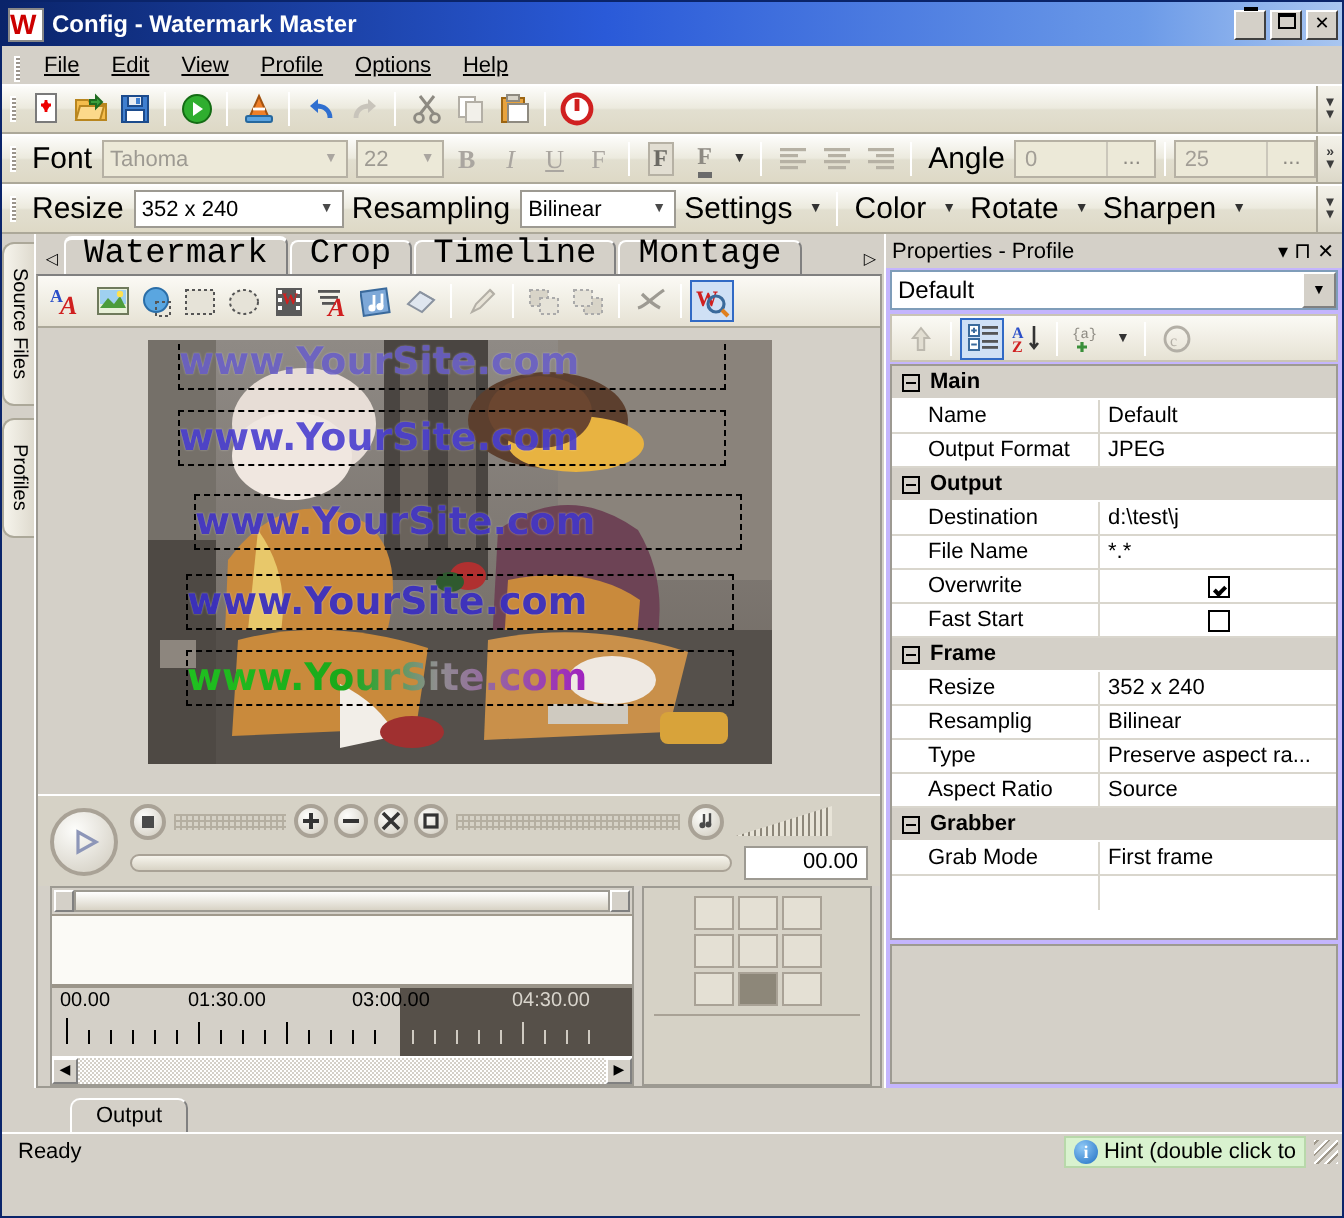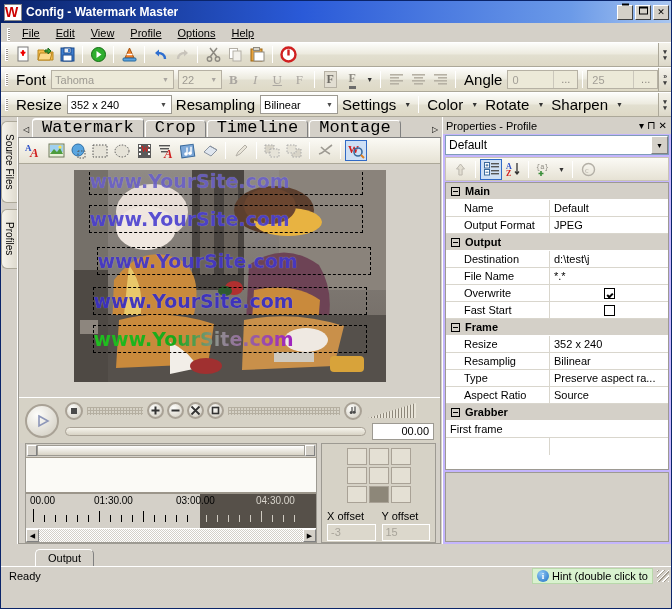--- a/index.html
+++ b/index.html
@@ -778,30 +778,20 @@
               <div class="acell"></div>
               <div class="acell"></div>
               <div class="acell"></div>
               <div class="acell"></div>
               <div class="acell"></div>
               <div class="acell"></div>
               <div class="acell sel"></div>
               <div class="acell"></div>
             </div>
             <div class="ahr"></div>
-            <div class="offs">
-              <div class="off">
-                <div class="lbl">X offset</div>
-                <div class="val">-3</div>
-              </div>
-              <div class="off">
-                <div class="lbl">Y offset</div>
-                <div class="val">15</div>
-              </div>
-            </div>
           </div>
         </div>
 
       </div>
     </div>
 
     <div class="props">
       <div class="props-head">
         <span>Properties - Profile</span>
         <span class="btns">
@@ -923,20 +913,21 @@
         <div class="grow">
           <div class="k">Aspect Ratio</div>
           <div class="v">Source</div>
         </div>
 
         <div class="gcat">
           <span class="exp"></span>
           <span>Grabber</span>
         </div>
         <div class="grow">
+          <div class="k">Grab Mode</div>
           <div class="v">First frame</div>
         </div>
         <div class="grow" style="border-bottom:none">
           <div class="k"></div>
           <div class="v"></div>
         </div>
       </div>
 
       <div class="props-blank"></div>
     </div>

